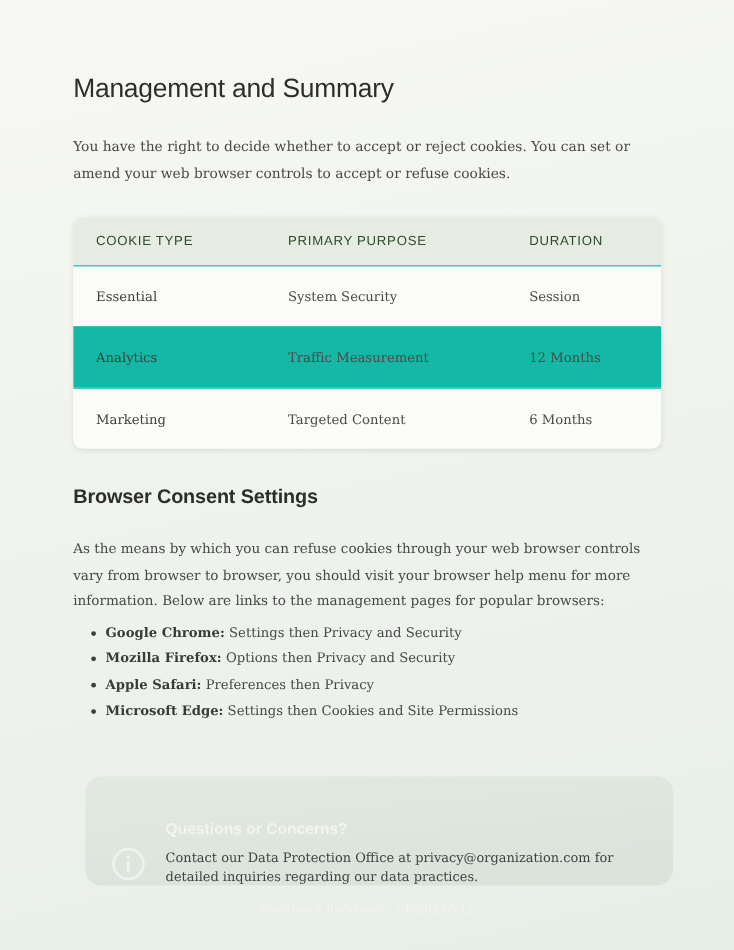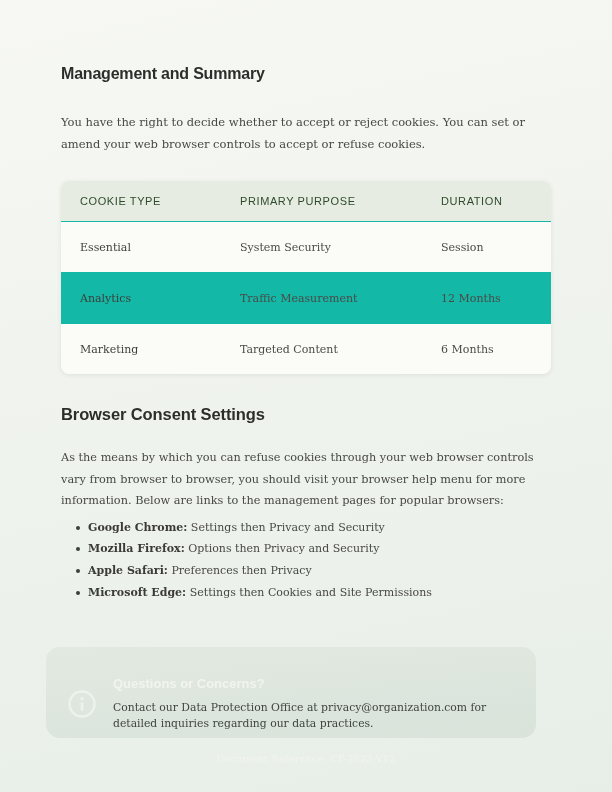--- a/index.html
+++ b/index.html
@@ -8,22 +8,22 @@
     font-family: "DejaVu Serif", serif;
     position: relative;
     overflow: hidden;
     background: linear-gradient(168deg, #f7f8f4 0%, #f1f4ee 40%, #e7eee8 100%);
   }
   .content { padding: 60px 61px 0 61px; }
 
   .doc-title {
     margin: 0 0 25px 0;
     font-family: "Liberation Sans", sans-serif;
-    font-weight: bold;
-    font-size: 16px;
+    font-weight: normal;
+    font-size: 22px;
     line-height: 27px;
     letter-spacing: -0.2px;
     color: #2d2e2c;
   }
   .intro {
     margin: 0;
     font-size: 11.5px;
     line-height: 21.5px;
     color: #484845;
     width: 492px;
@@ -99,27 +99,27 @@
     left: -12px; top: 9px;
     width: 4px; height: 4px;
     border-radius: 50%;
     background: #3e3e3b;
   }
   .browser-name { font-weight: bold; color: #3a3a37; }
 
   
   .callout {
     position: absolute;
-    left: 46px; top: 647px;
+    left: 71px; top: 647px;
     width: 490px; height: 91px;
     box-sizing: border-box;
     border-radius: 14px;
     background: linear-gradient(175deg, #e2e9e1 0%, #d9e3da 100%);
     display: flex;
-    align-items: center;
+    align-items: flex-end;
     padding: 22px 24px 0 22px;
   }
   .callout-icon-wrap { width: 28px; margin-top: 5px; flex: 0 0 auto; }
   .callout-text { margin-left: 17px; }
   .callout-heading {
     margin: 0;
     font-family: "Liberation Sans", sans-serif;
     font-weight: bold;
     font-size: 13px;
     line-height: 16px;

